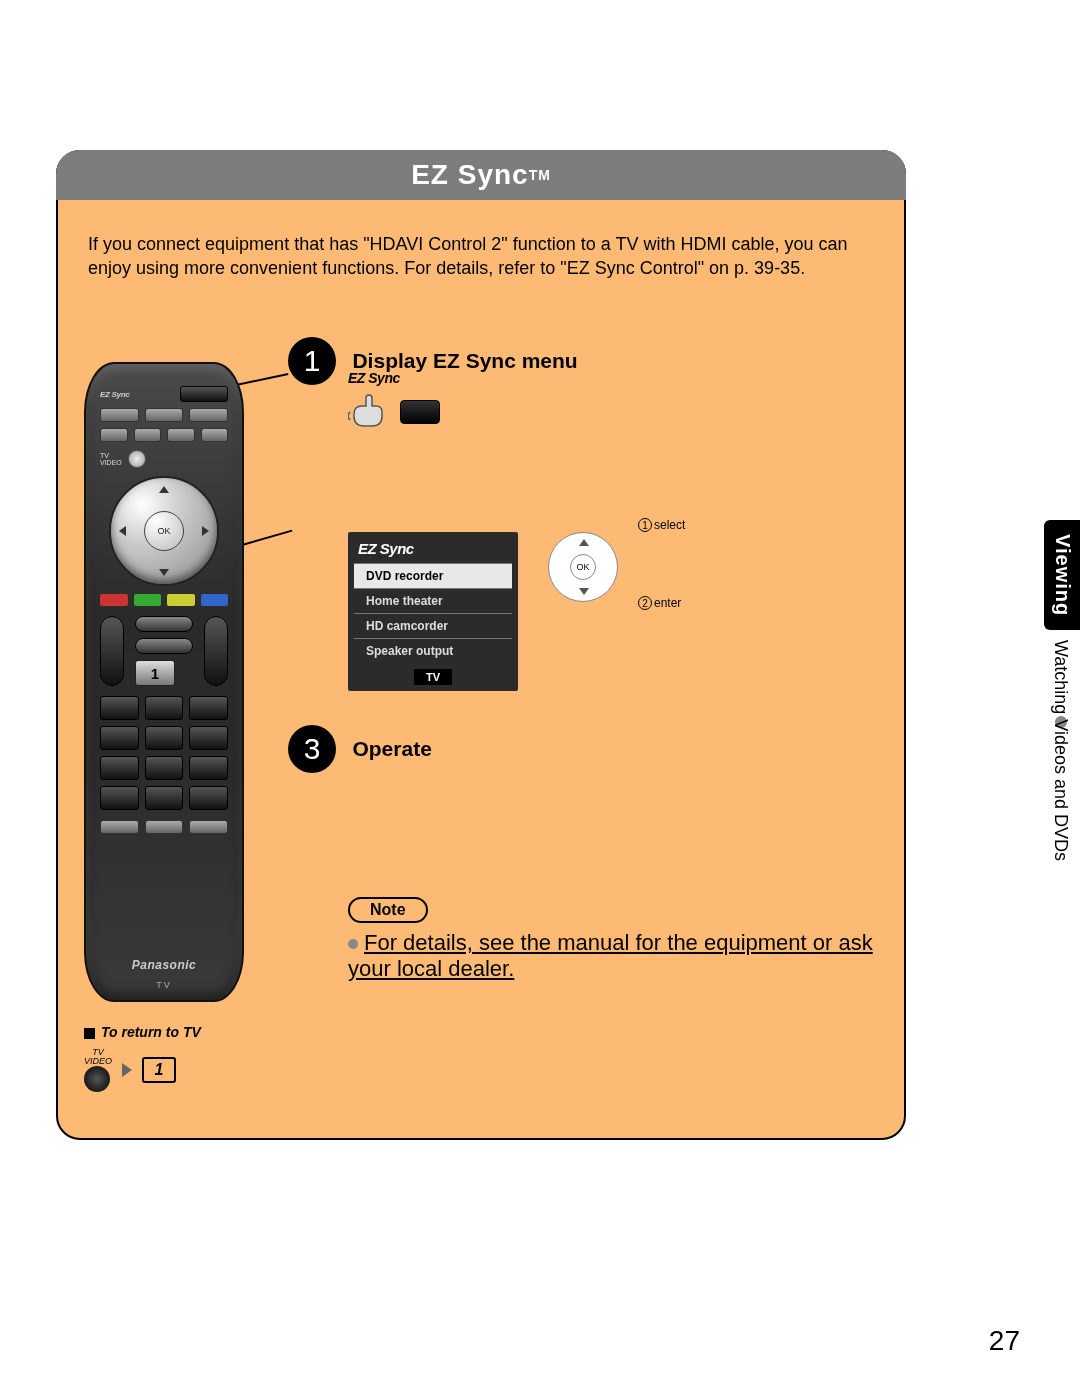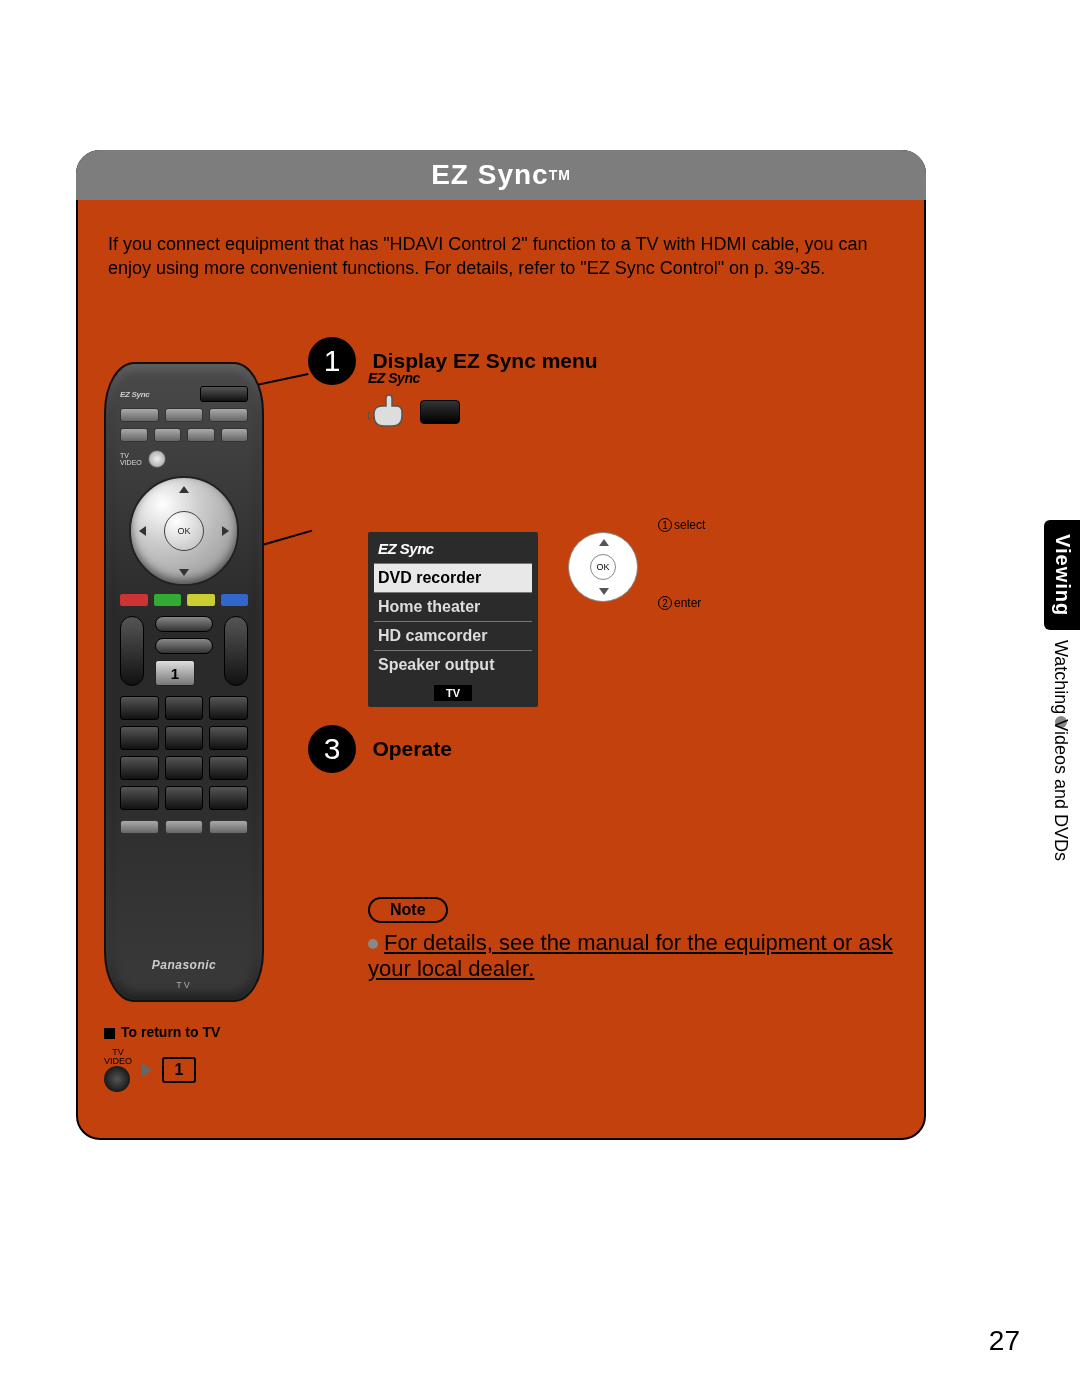--- a/index.html
+++ b/index.html
@@ -6,25 +6,25 @@
   body {
     font-family: Arial, Helvetica, sans-serif;
     background: #fff;
     width: 1080px;
     height: 1397px;
     position: relative;
     color: #000;
   }
   .page-frame {
     position: absolute;
-    left: 76px; top: 150px;
+    left: 56px; top: 150px;
     width: 850px; height: 990px;
     border: 2px solid #000;
     border-radius: 24px;
-    background: #c2410c;
+    background: #fdba74;
   }
   .title-bar {
     position: absolute;
     left: -2px; top: -2px; right: -2px;
     height: 50px;
     background: #7d7d7d;
     border-top-left-radius: 24px;
     border-top-right-radius: 24px;
     color: #fff;
     font-weight: bold;
@@ -145,22 +145,22 @@
     background: #2b2b2b;
     padding: 6px;
     border-radius: 2px;
   }
   .menu-box-hdr {
     color: #fff; font-style: italic; font-weight: bold;
     font-size: 15px; letter-spacing: -0.5px;
     padding: 2px 4px 6px 4px;
   }
   .menu-item {
-    color: #ddd; font-size: 16px; font-weight: bold;
-    padding: 5px 4px;
+    color: #ddd; font-size: 12px; font-weight: bold;
+    padding: 5px 12px;
     border-top: 1px solid #777;
   }
   .menu-item.sel {
     background: #e8e8e8; color: #000;
   }
   .menu-bottom {
     text-align: center; padding: 4px 0 0 0;
   }
   .menu-bottom-pill {
     display: inline-block; background: #000; color: #fff;
@@ -352,20 +352,21 @@
     position: absolute; background: #000; height: 1.5px;
   }
   .line1 { left: 150px; top: 238px; width: 82px; transform: rotate(-12deg); transform-origin: left; }
   .line2 { left: 184px; top: 392px; width: 52px; transform: rotate(-16deg); transform-origin: left; }
 
   
   .return {
     position: absolute;
     left: 26px; top: 872px;
     font-size: 14px;
+    font-style: italic;
   }
   .return .sq { display:inline-block; width:11px; height:11px; background:#000; margin-right:6px; vertical-align:middle;}
   .return .row2 {
     display:flex; align-items:center; gap:10px; margin-top:8px;
   }
   .return .lbl { font-size:9px; line-height:1; text-align:center; color:#000; }
   .return .circ {
     width:26px; height:26px; background:radial-gradient(#555,#000);
     border-radius:50%;
   }

